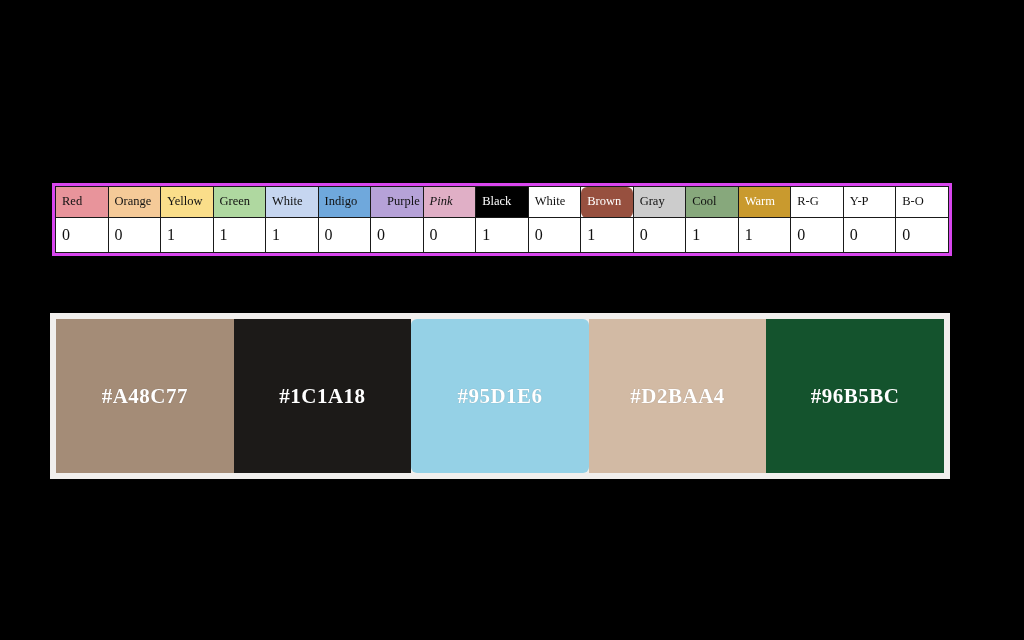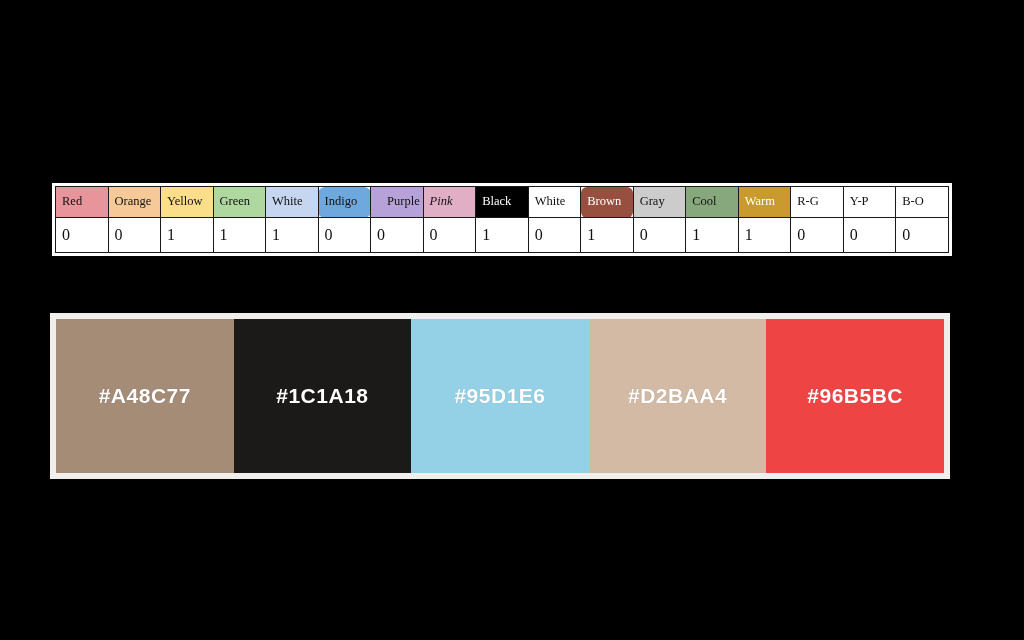--- a/index.html
+++ b/index.html
@@ -14,21 +14,21 @@
     overflow: hidden;
     font-family: "Liberation Serif", "DejaVu Serif", serif;
   }
 
   
   #attribute-table-wrap {
     position: absolute;
     left: 52px;
     top: 183px;
     width: 900px;
-    background: #ffffff;
+    background: #d946ef;
     padding: 3px 3px 3px 3px;
     box-sizing: border-box;
   }
   table.attr-table {
     border-collapse: collapse;
     width: 100%;
     table-layout: fixed;
     background: #ffffff;
   }
   table.attr-table td {
@@ -72,36 +72,36 @@
     justify-content: center;
     height: 100%;
     box-sizing: border-box;
   }
   .swatch-label {
     font-size: 21px;
     font-weight: bold;
     color: #ffffff;
     letter-spacing: 0.5px;
     text-shadow: 0 0 1px rgba(0,0,0,0.25);
-    font-family: Liberation Sans, sans-serif;
+    font-family: Liberation Serif, serif;
   }
 </style>
 </head>
 <body style="background: rgb(0, 0, 0);">
 
 <div id="attribute-table-wrap">
   <table class="attr-table">
     <tbody>
         <tr class="header-row">
           <td style="background: rgb(232, 148, 155); color: rgb(17, 17, 17);">Red</td>
           <td style="background: rgb(245, 202, 152); color: rgb(17, 17, 17);">Orange</td>
           <td style="background: rgb(250, 222, 138); color: rgb(17, 17, 17);">Yellow</td>
           <td style="background: rgb(175, 216, 160); color: rgb(17, 17, 17);">Green</td>
           <td style="background: rgb(198, 214, 240); color: rgb(17, 17, 17);">White</td>
-          <td style="background: rgb(111, 168, 220); color: rgb(17, 17, 17); border-radius: 7px;">Indigo</td>
+          <td style="background: rgb(111, 168, 220); color: rgb(17, 17, 17);">Indigo</td>
           <td style="background: rgb(182, 162, 216); color: rgb(17, 17, 17); padding-left: 16px;">Purple</td>
           <td style="background: rgb(224, 175, 198); color: rgb(17, 17, 17); font-style: italic;">Pink</td>
           <td style="background: rgb(0, 0, 0); color: rgb(255, 255, 255);">Black</td>
           <td style="background: rgb(255, 255, 255); color: rgb(17, 17, 17);">White</td>
           <td style="background: rgb(151, 80, 63); color: rgb(255, 255, 255); border-radius: 6px;">Brown</td>
           <td style="background: rgb(204, 204, 204); color: rgb(17, 17, 17); margin-left: 28px;">Gray</td>
           <td style="background: rgb(135, 168, 124); color: rgb(17, 17, 17);">Cool</td>
           <td style="background: rgb(201, 154, 46); color: rgb(255, 255, 255);">Warm</td>
           <td style="background: rgb(255, 255, 255); color: rgb(17, 17, 17);">R-G</td>
           <td style="background: rgb(255, 255, 255); color: rgb(17, 17, 17); border-radius: 10px;">Y-P</td>
@@ -130,22 +130,22 @@
     </table>
 </div>
 
 <div id="palette-panel" style="background: rgb(241, 239, 237);">
     <div class="swatch" style="background: rgb(164, 140, 119);">
       <span class="swatch-label" style="color: rgb(255, 255, 255);">#A48C77</span>
     </div>
     <div class="swatch" style="background: rgb(28, 26, 24);">
       <span class="swatch-label" style="color: rgb(255, 255, 255);">#1C1A18</span>
     </div>
-    <div class="swatch" style="background: rgb(149, 209, 230);">
+    <div class="swatch" style="background: rgb(149, 209, 230); border-radius: 6px;">
       <span class="swatch-label" style="color: rgb(255, 255, 255);">#95D1E6</span>
     </div>
     <div class="swatch" style="background: rgb(210, 186, 164);">
       <span class="swatch-label" style="color: rgb(255, 255, 255);">#D2BAA4</span>
     </div>
-    <div class="swatch" style="background: #ef4444;">
+    <div class="swatch" style="background: #14532d;">
       <span class="swatch-label" style="color: rgb(255, 255, 255);">#96B5BC</span>
     </div>
   </div>
 
 </body></html>

